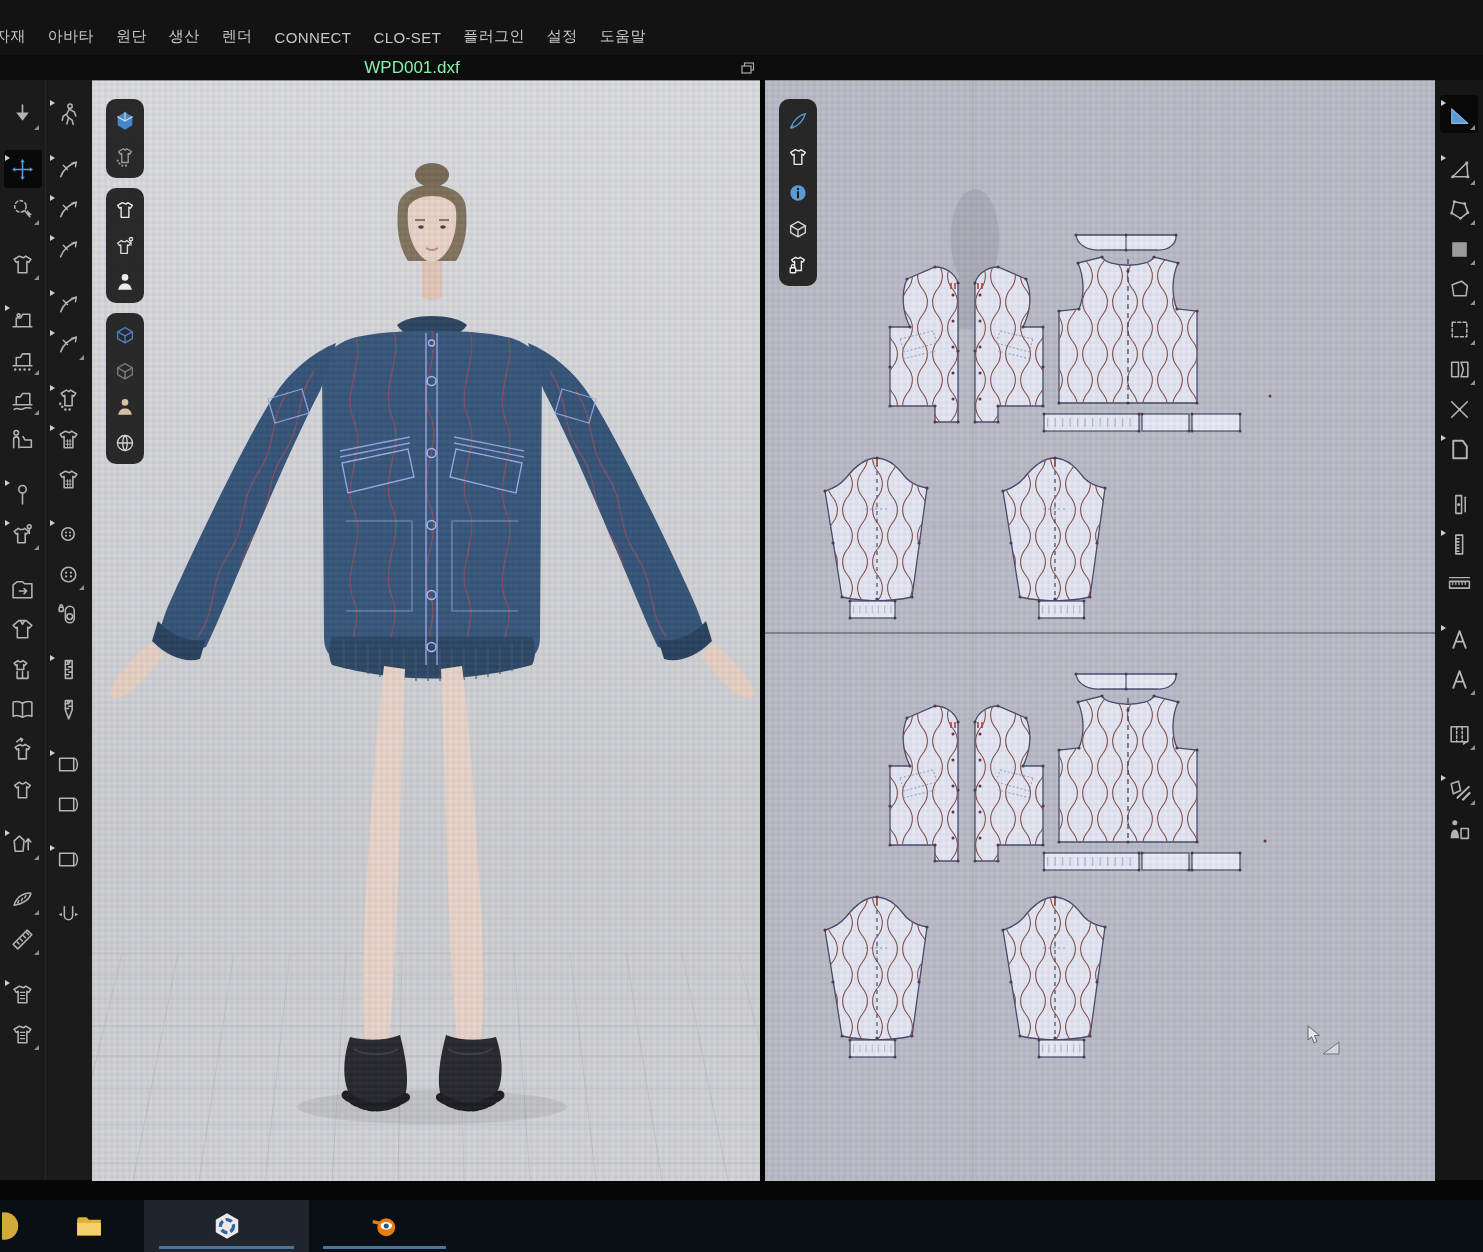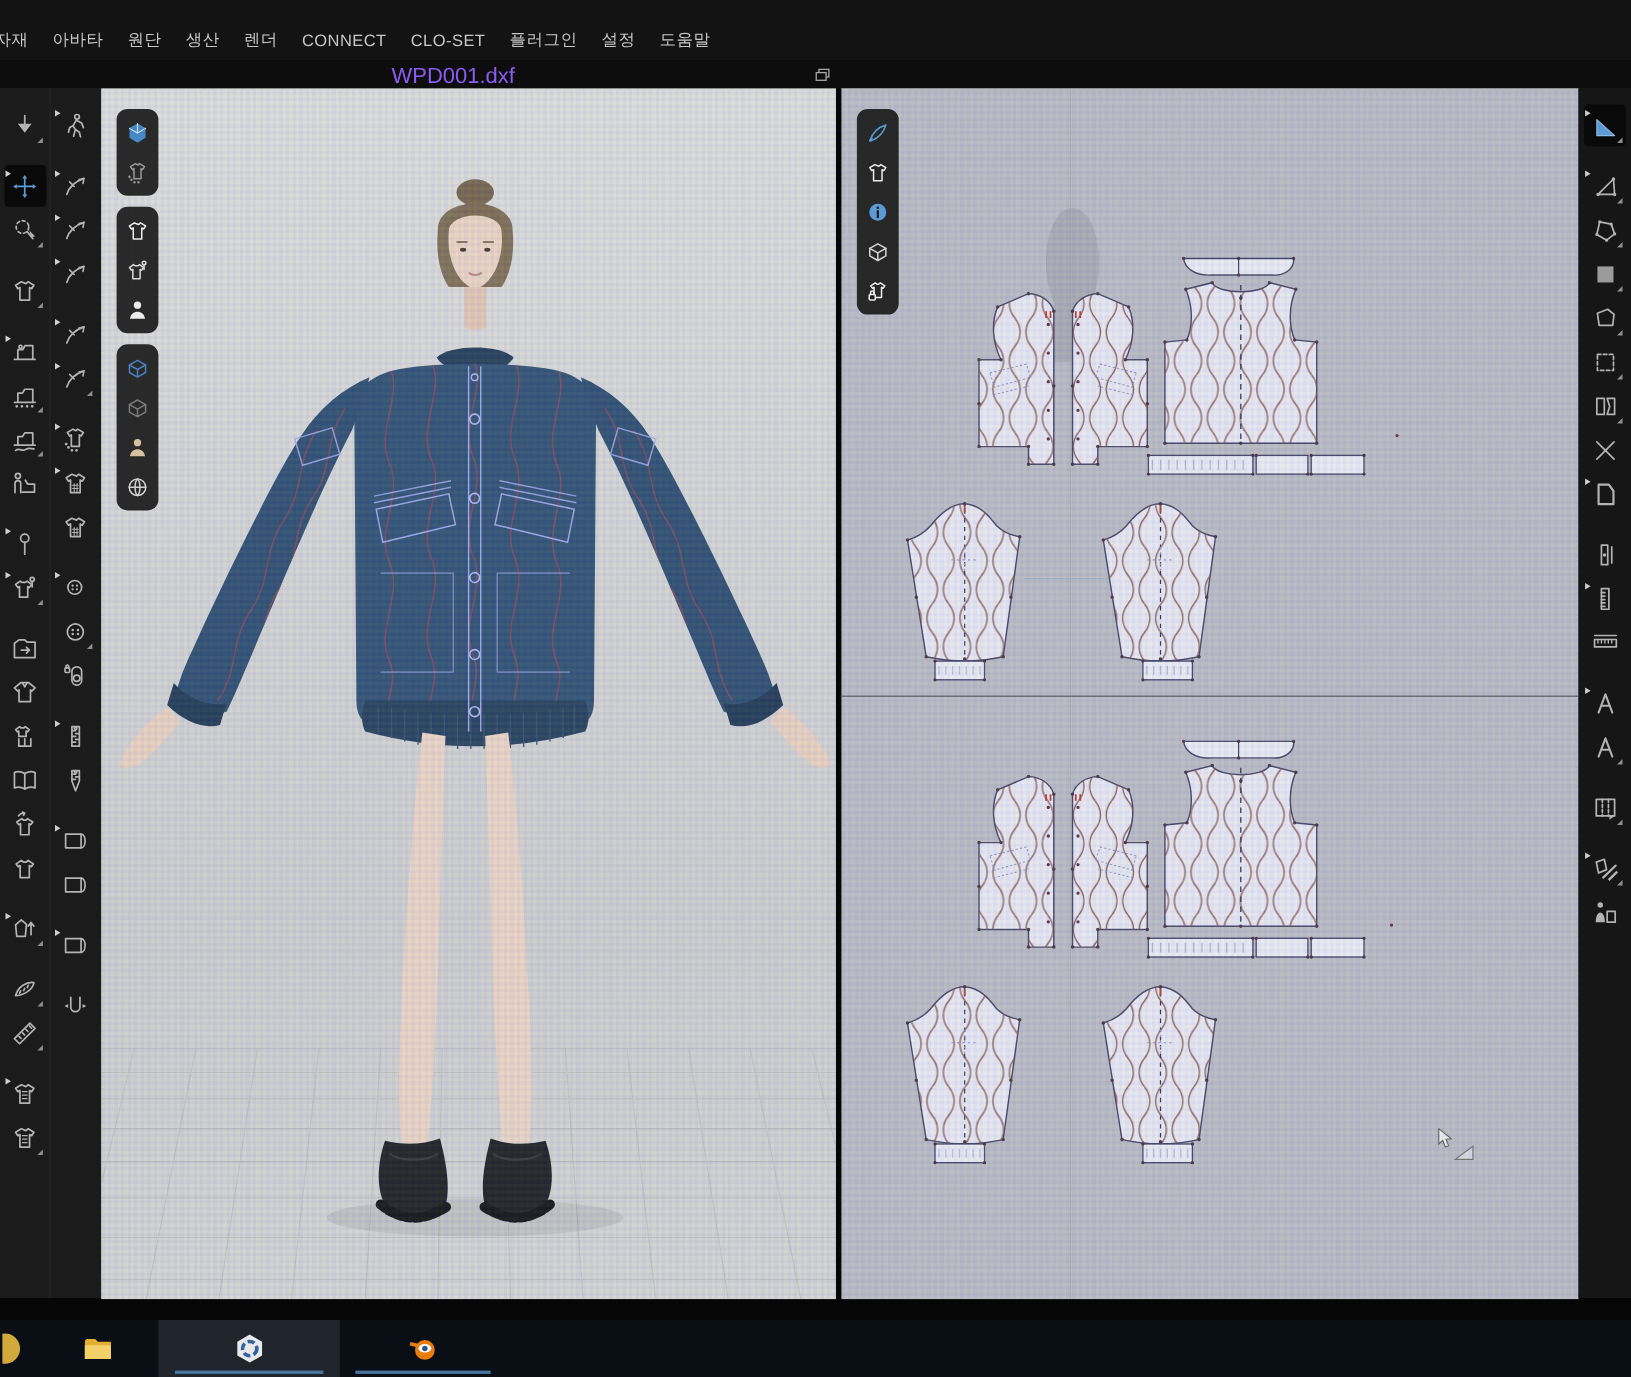--- a/index.html
+++ b/index.html
@@ -5,21 +5,21 @@
   html,body{margin:0;padding:0;}
   body{width:1483px;height:1252px;position:relative;background:#060606;overflow:hidden;
        font-family:"Liberation Sans",sans-serif;}
   
   .menubar{position:absolute;left:0;top:0;width:1483px;height:55px;background:#131313;
            display:flex;align-items:flex-end;padding-bottom:9px;box-sizing:border-box;}
   .menu-item{color:#c7c7c7;font-size:15px;padding:0 11px;white-space:nowrap;letter-spacing:.4px;cursor:default;}
   .menu-item:first-child{margin-left:-16px;}
   
   .titlebar{position:absolute;left:0;top:55px;width:1483px;height:25px;background:#0d0d0d;}
-  .win-title{position:absolute;top:3px;color:#8b5cf6;font-size:20px;text-align:center;}
+  .win-title{position:absolute;top:3px;color:#86efac;font-size:17px;text-align:center;}
   .t3{left:92px;width:640px;}
   .t2{left:765px;width:670px;}
   .restore{position:absolute;left:741px;top:7px;width:14px;height:12px;}
   
   .left-toolbar{position:absolute;left:0;top:80px;width:92px;height:1100px;background:#1b1b1b;display:flex;}
   .tcol{width:45px;display:flex;flex-direction:column;align-items:center;padding-top:14px;box-sizing:border-box;}
   .tcol + .tcol{border-left:1px solid #272727;}
   .tbtn{width:38px;height:38px;border-radius:4px;display:flex;align-items:center;justify-content:center;
         color:#b3b3b3;position:relative;margin:1px 0;flex:none;cursor:pointer;}
   .tbtn .ic{width:25px;height:25px;display:block;}

